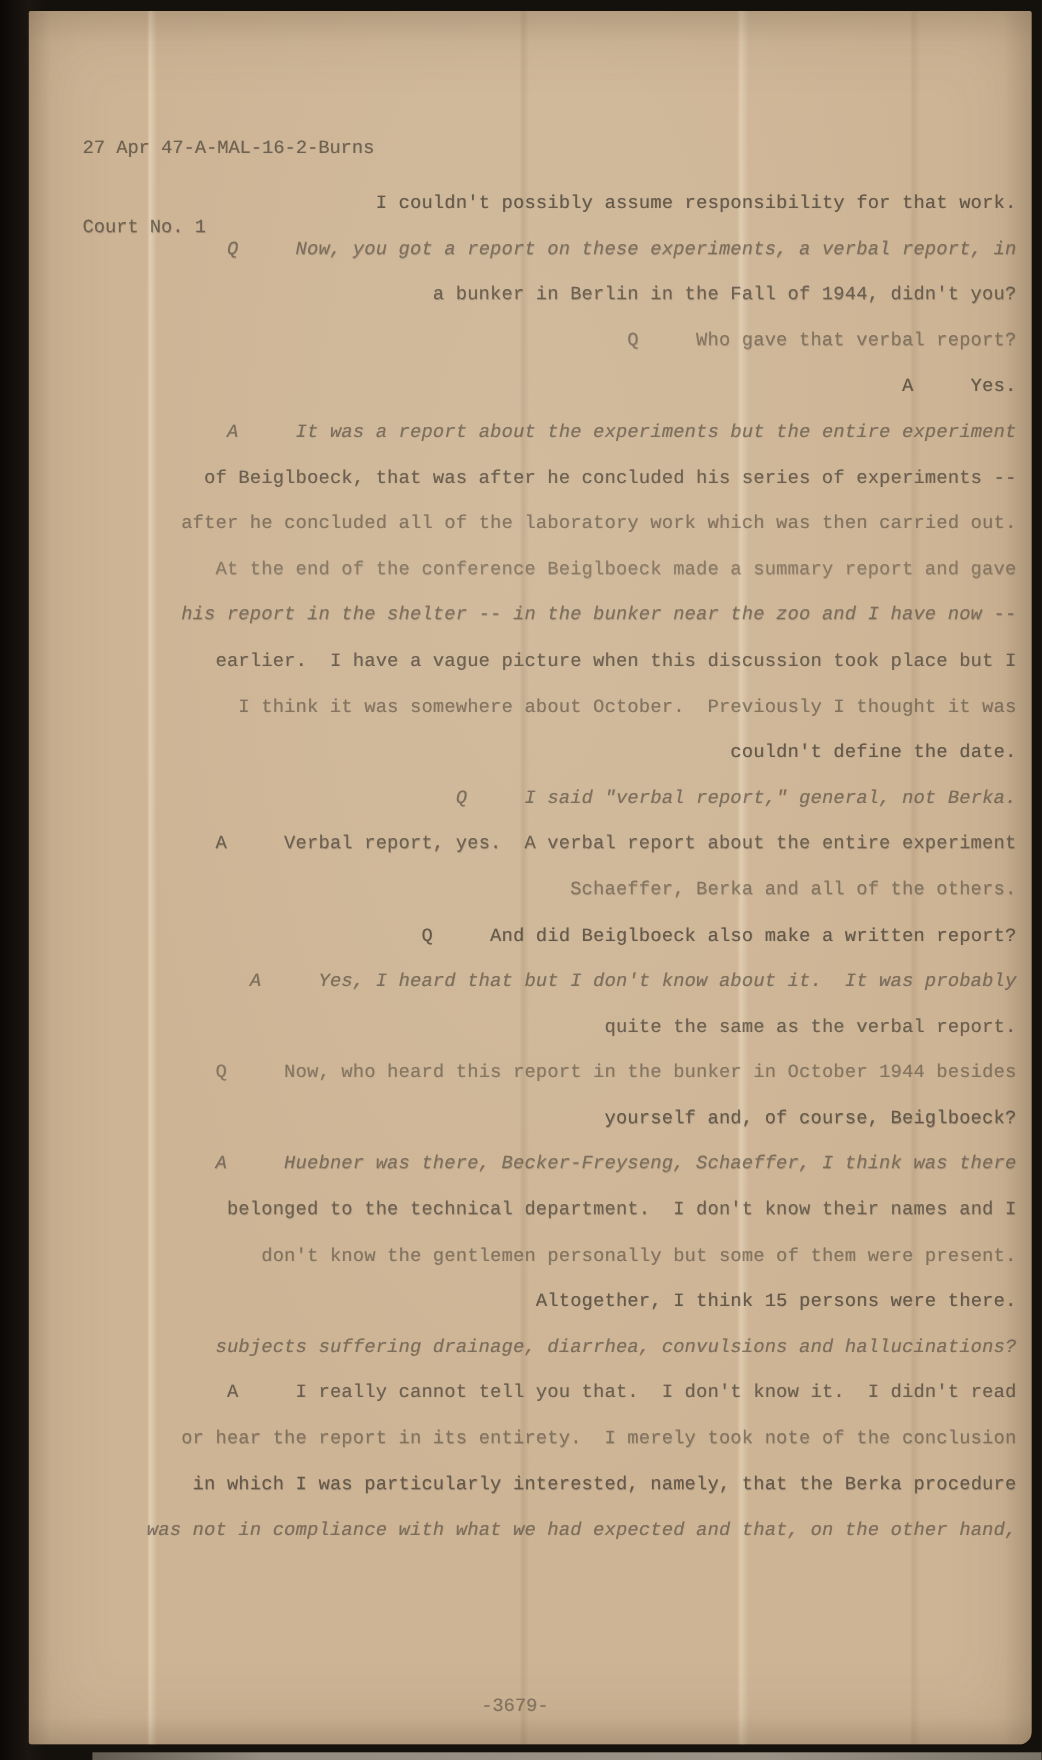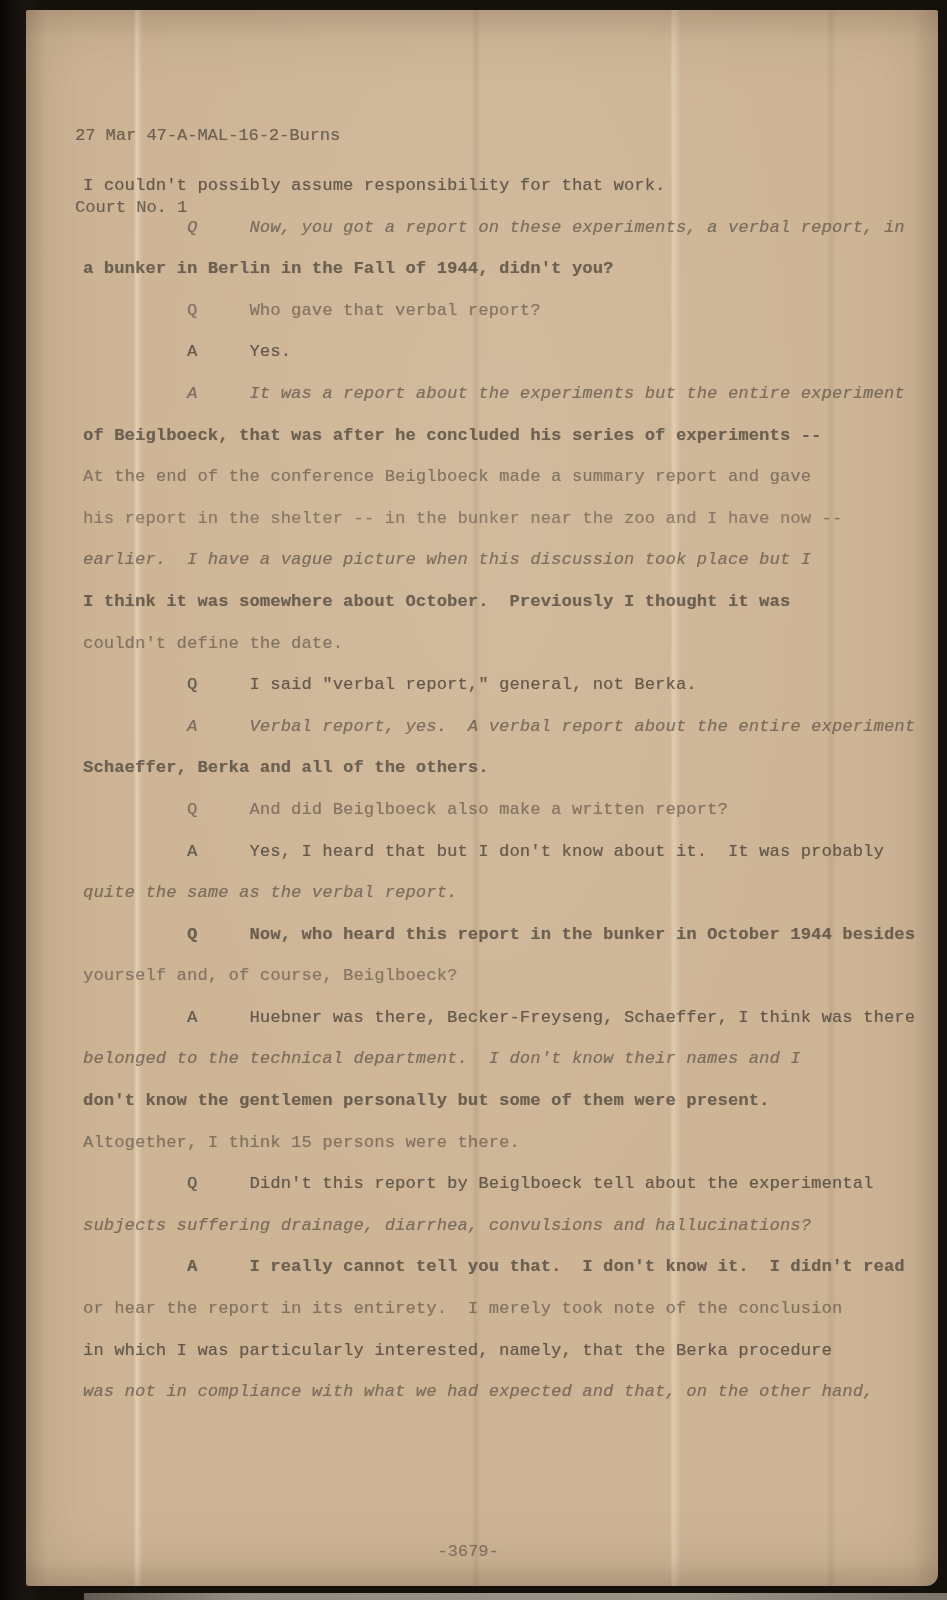--- a/index.html
+++ b/index.html
@@ -64,25 +64,26 @@
     left: 57px;
     top: 155px;
     right: 14px;
     font-size: 17px;
   }
   .line {
     height: 41.6px;
     line-height: 41.6px;
     white-space: pre;
     letter-spacing: .2px;
+    text-align: right;
   }
   
   .line:nth-child(4n+1) { opacity: .80; }
   .line:nth-child(4n+2) { opacity: .62; font-style: italic; }
-  .line:nth-child(4n+3) { opacity: .74; font-weight: bold; }
+  .line:nth-child(4n+3) { opacity: .74; }
   .line:nth-child(4n)   { opacity: .57; }
   .line:nth-child(9)    { opacity: .52; }
   .line:nth-child(20)   { opacity: .55; }
   .line:nth-child(32)   { opacity: .50; }
   .page-number {
     position: absolute;
     left: 0;
     right: 28px;
     top: 1532px;
     text-align: center;
@@ -91,50 +92,50 @@
   }
 </style>
 </head>
 <body>
 
 <div class="scan-frame">
 
   <div class="paper">
 
     <div class="doc-header typewriter">
-      <div>27 Mar 47-A-MAL-16-2-Burns</div>
+      <div>27 Apr 47-A-MAL-16-2-Burns</div>
       <div>Court No. 1</div>
     </div>
 
     <div class="doc-body typewriter">
       <div class="line">I couldn't possibly assume responsibility for that work.</div>
       <div class="line">          Q     Now, you got a report on these experiments, a verbal report, in</div>
       <div class="line">a bunker in Berlin in the Fall of 1944, didn't you?</div>
       <div class="line">          Q     Who gave that verbal report?</div>
       <div class="line">          A     Yes.</div>
       <div class="line">          A     It was a report about the experiments but the entire experiment</div>
       <div class="line">of Beiglboeck, that was after he concluded his series of experiments --</div>
+      <div class="line">after he concluded all of the laboratory work which was then carried out.</div>
       <div class="line">At the end of the conference Beiglboeck made a summary report and gave</div>
       <div class="line">his report in the shelter -- in the bunker near the zoo and I have now --</div>
       <div class="line">earlier.  I have a vague picture when this discussion took place but I</div>
       <div class="line">I think it was somewhere about October.  Previously I thought it was</div>
       <div class="line">couldn't define the date.</div>
       <div class="line">          Q     I said "verbal report," general, not Berka.</div>
       <div class="line">          A     Verbal report, yes.  A verbal report about the entire experiment</div>
       <div class="line">Schaeffer, Berka and all of the others.</div>
       <div class="line">          Q     And did Beiglboeck also make a written report?</div>
       <div class="line">          A     Yes, I heard that but I don't know about it.  It was probably</div>
       <div class="line">quite the same as the verbal report.</div>
       <div class="line">          Q     Now, who heard this report in the bunker in October 1944 besides</div>
       <div class="line">yourself and, of course, Beiglboeck?</div>
       <div class="line">          A     Huebner was there, Becker-Freyseng, Schaeffer, I think was there</div>
       <div class="line">belonged to the technical department.  I don't know their names and I</div>
       <div class="line">don't know the gentlemen personally but some of them were present.</div>
       <div class="line">Altogether, I think 15 persons were there.</div>
-      <div class="line">          Q     Didn't this report by Beiglboeck tell about the experimental</div>
       <div class="line">subjects suffering drainage, diarrhea, convulsions and hallucinations?</div>
       <div class="line">          A     I really cannot tell you that.  I don't know it.  I didn't read</div>
       <div class="line">or hear the report in its entirety.  I merely took note of the conclusion</div>
       <div class="line">in which I was particularly interested, namely, that the Berka procedure</div>
       <div class="line">was not in compliance with what we had expected and that, on the other hand,</div>
     </div>
 
     <div class="page-number typewriter">-3679-</div>
 
   </div>

